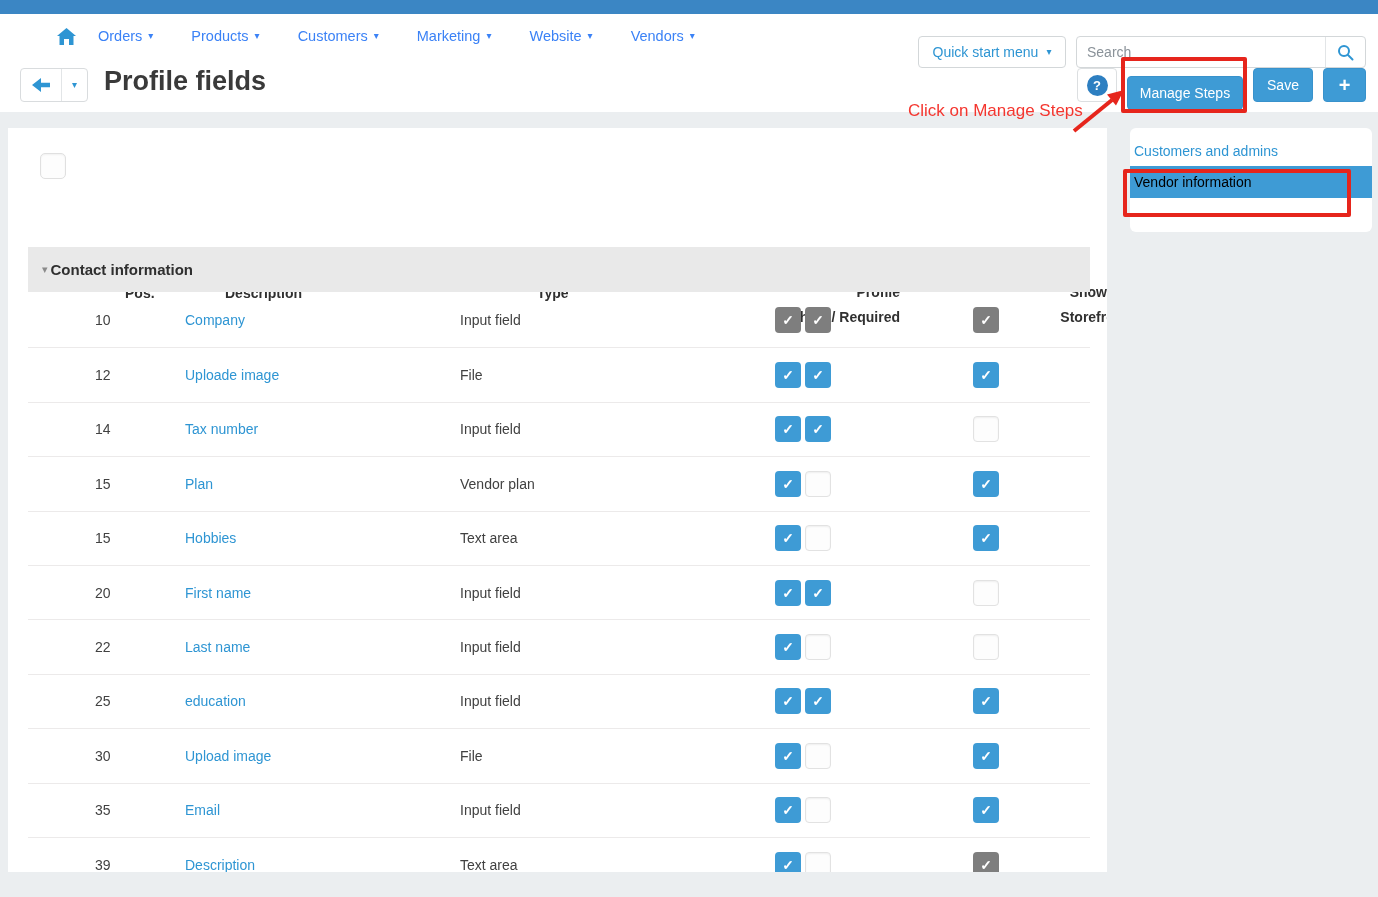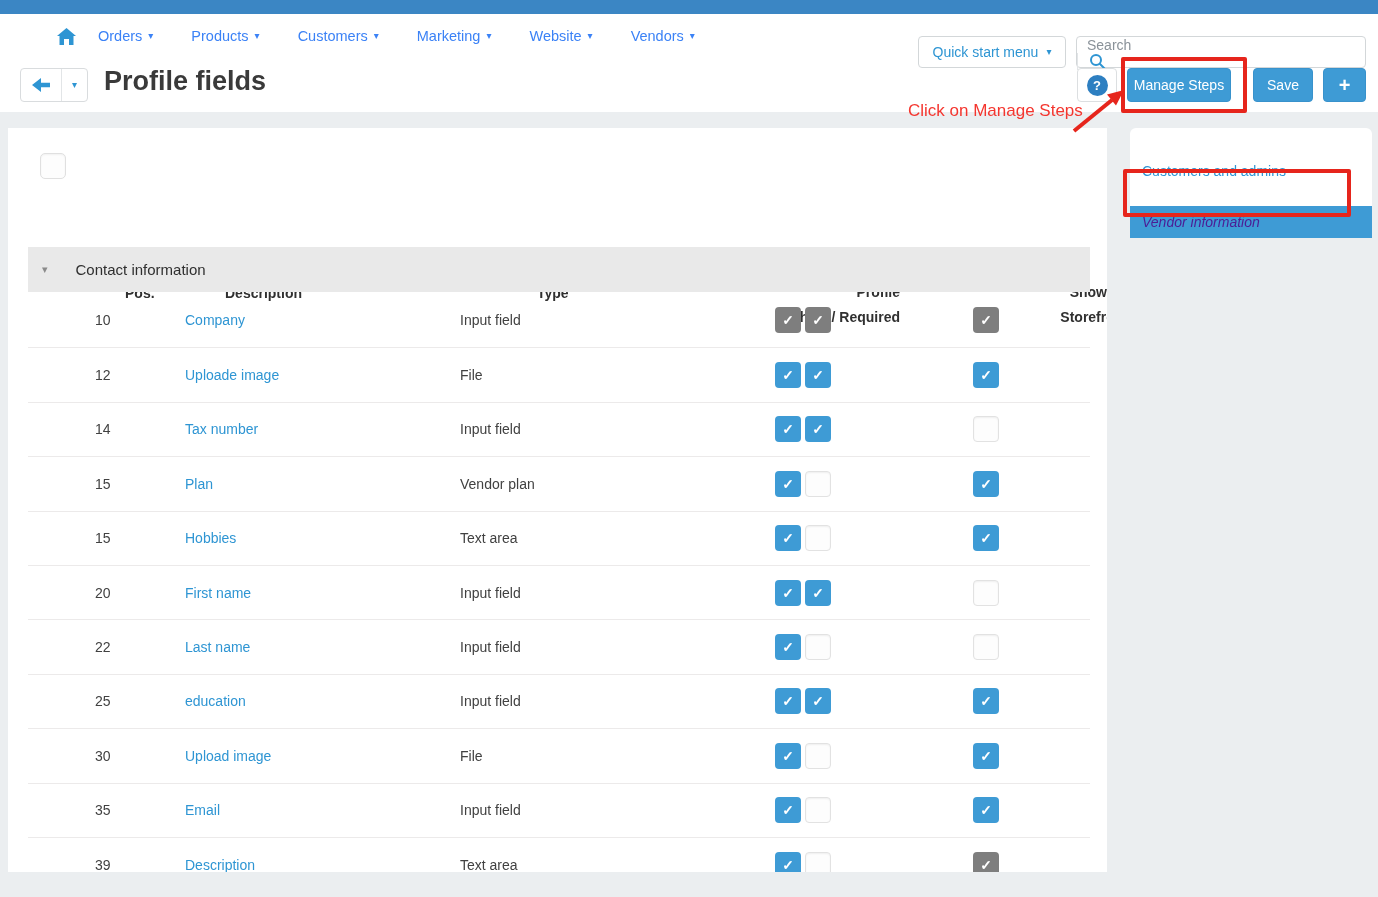--- a/index.html
+++ b/index.html
@@ -10,69 +10,69 @@
   .topbar { position:absolute; left:0; top:0; width:1378px; height:14px; background:#3b86c4; }
 
   
   .navbar { position:absolute; left:0; top:14px; width:1378px; height:44px; background:#fff; display:flex; align-items:center; }
   .home { margin-left:57px; display:flex; align-items:center; }
   .navitems { display:flex; align-items:center; margin-left:22px; gap:38px; }
   .nav-item { color:#3b82f6; font-size:14.5px; cursor:pointer; display:flex; align-items:center; gap:6px; white-space:nowrap; }
   .caret { font-size:10px; color:inherit; line-height:1; }
 
   .quickstart { position:absolute; left:918px; top:22px; width:148px; height:32px; border:1px solid #d3d7d9; border-radius:4px; background:#fff; color:#2e95d3; font-size:14px; display:flex; align-items:center; justify-content:center; gap:8px; cursor:pointer; }
-  .searchwrap { position:absolute; left:1076px; top:22px; width:290px; height:32px; border:1px solid #d3d7d9; border-radius:4px; background:#fff; display:flex;flex-direction:column; }
+  .searchwrap { position:absolute; left:1076px; top:22px; width:290px; height:32px; border:1px solid #d3d7d9; border-radius:4px; background:#fff; display:flex; }
   .searchwrap input { flex:1; border:0; outline:0; padding:0 10px; font-size:14px; color:#555; font-family:inherit; background:transparent; }
   .searchwrap input::placeholder { color:#8a9299; }
   .searchbtn { width:40px; border-left:1px solid #e2e5e7; display:flex; align-items:center; justify-content:center; cursor:pointer; }
 
   
   .backgroup { position:absolute; left:20px; top:68px; height:34px; border:1px solid #d9dcde; border-radius:4px; background:#fff; display:flex; }
   .backcell { width:40px; display:flex; align-items:center; justify-content:center; cursor:pointer; }
   .backcaret { width:26px; border-left:1px solid #e2e5e7; display:flex; align-items:center; justify-content:center; color:#2e95d3; cursor:pointer; }
   .pagetitle { position:absolute; left:104px; top:66px; font-size:27px; color:#3a3a3a;font-weight:bold; }
 
   .helpbtn { position:absolute; left:1077px; top:68px; width:40px; height:34px; border:1px solid #dcdfe1; border-radius:4px; background:#fff; display:flex; align-items:center; justify-content:center; cursor:pointer; }
   .helpglyph { width:21px; height:21px; border-radius:50%; background:#2d7fc1; color:#fff; font-size:13px; font-weight:bold; display:flex; align-items:center; justify-content:center; }
   .btn-blue { position:absolute; top:68px; height:34px; background:#3e9bd5; border:1px solid #3892cc; border-radius:4px; color:#fff; font-size:14px; display:flex; align-items:center; justify-content:center; cursor:pointer; }
-  #btn-manage { left:1127px; width:104px; }
+  #btn-manage { left:1127px; width:116px;margin-top:8px; }
   #btn-save { left:1253px; width:60px; }
   #btn-add { left:1323px; width:43px; font-size:20px; font-weight:bold; }
 
   
   .content-bg { position:absolute; left:0; top:112px; width:1378px; height:785px; background:#ebeef0; }
   .panel { position:absolute; left:8px; top:128px; width:1099px; height:744px; background:#fff; overflow:hidden; }
 
   .th { position:absolute; font-size:14px; font-weight:bold; color:#303030;margin-left:40px; }
   .th.center { text-align:right; width:200px; line-height:25px; }
   .hdr-checkbox { position:absolute; left:32px; top:25px; width:26px; height:26px; border:1px solid #e0e0e0; border-radius:5px; background:#fdfdfd; box-shadow:inset 0 1px 2px rgba(0,0,0,.05); cursor:pointer; }
 
   .sectionbar { position:absolute; left:20px; top:119px; width:1062px; height:45px; background:#e9e9e9; display:flex; align-items:center; }
   .sec-caret { margin-left:14px; color:#8b8b8b; font-size:11px; cursor:pointer; }
-  .sec-label { margin-left:28px; font-size:15px; font-weight:normal; color:#2f2f2f; }
+  .sec-label { margin-left:3px; font-size:15px; font-weight:bold; color:#2f2f2f; }
 
   .rows { position:absolute; left:20px; top:165px; width:1062px; }
   .row { position:relative; height:54.4px; }
   .row + .row { border-top:1px solid #eceaea; }
   .cell { position:absolute; top:50%; transform:translateY(-50%); font-size:14px; }
   .c-pos { left:67px; color:#414141; }
   .c-desc { left:157px; color:#2e95d3; text-decoration:none; cursor:pointer; }
   .c-type { left:432px; color:#414141; }
   .c-pair { left:747px; display:flex; gap:4px; }
   .c-store { left:945px; }
 
   .cb { width:26px; height:26px; border-radius:4px; display:flex; align-items:center; justify-content:center; color:#fff; font-size:14px; font-weight:bold; cursor:pointer; }
   .cb.checked { background:#3e9bd5; }
   .cb.disabled { background:#7e7e7e; }
   .cb.empty { background:#fdfdfd; border:1px solid #e2e2e2; box-shadow:inset 0 1px 2px rgba(0,0,0,.06); }
 
   
   .sidecard { position:absolute; left:1130px; top:128px; width:242px; height:104px; background:#fff; border-radius:6px; padding-top:8px; }
-  .side-item { height:30px; display:flex; align-items:center; padding-left:12px; font-size:14px; color:#2e95d3; cursor:pointer; margin-top:20px; }
-  .side-item.selected { background:#3e9bd5; color:#4c1d95; height:32px;font-style:italic; }
+  .side-item { height:30px; display:flex; align-items:center; padding-left:4px; font-size:14px; color:#2e95d3; cursor:pointer; margin-top:0; }
+  .side-item.selected { background:#3e9bd5; color:#000000; height:32px; }
 
   
   .ann-rect { position:absolute; border:4px solid #e6251c; border-radius:2px; z-index:30; pointer-events:none; }
   #rect-manage { left:1121px; top:57px; width:126px; height:56px; }
   #rect-vendor { left:1123px; top:169px; width:228px; height:48px; }
   .ann-text { position:absolute; color:#f4362f; font-size:17px; z-index:30; white-space:nowrap; }
   #ann-click { left:908px; top:101px; }
   #ann-vendor { left:1046px; top:239px; }
   #arrow-svg { position:absolute; left:0; top:0; z-index:30; pointer-events:none; }
 </style>

